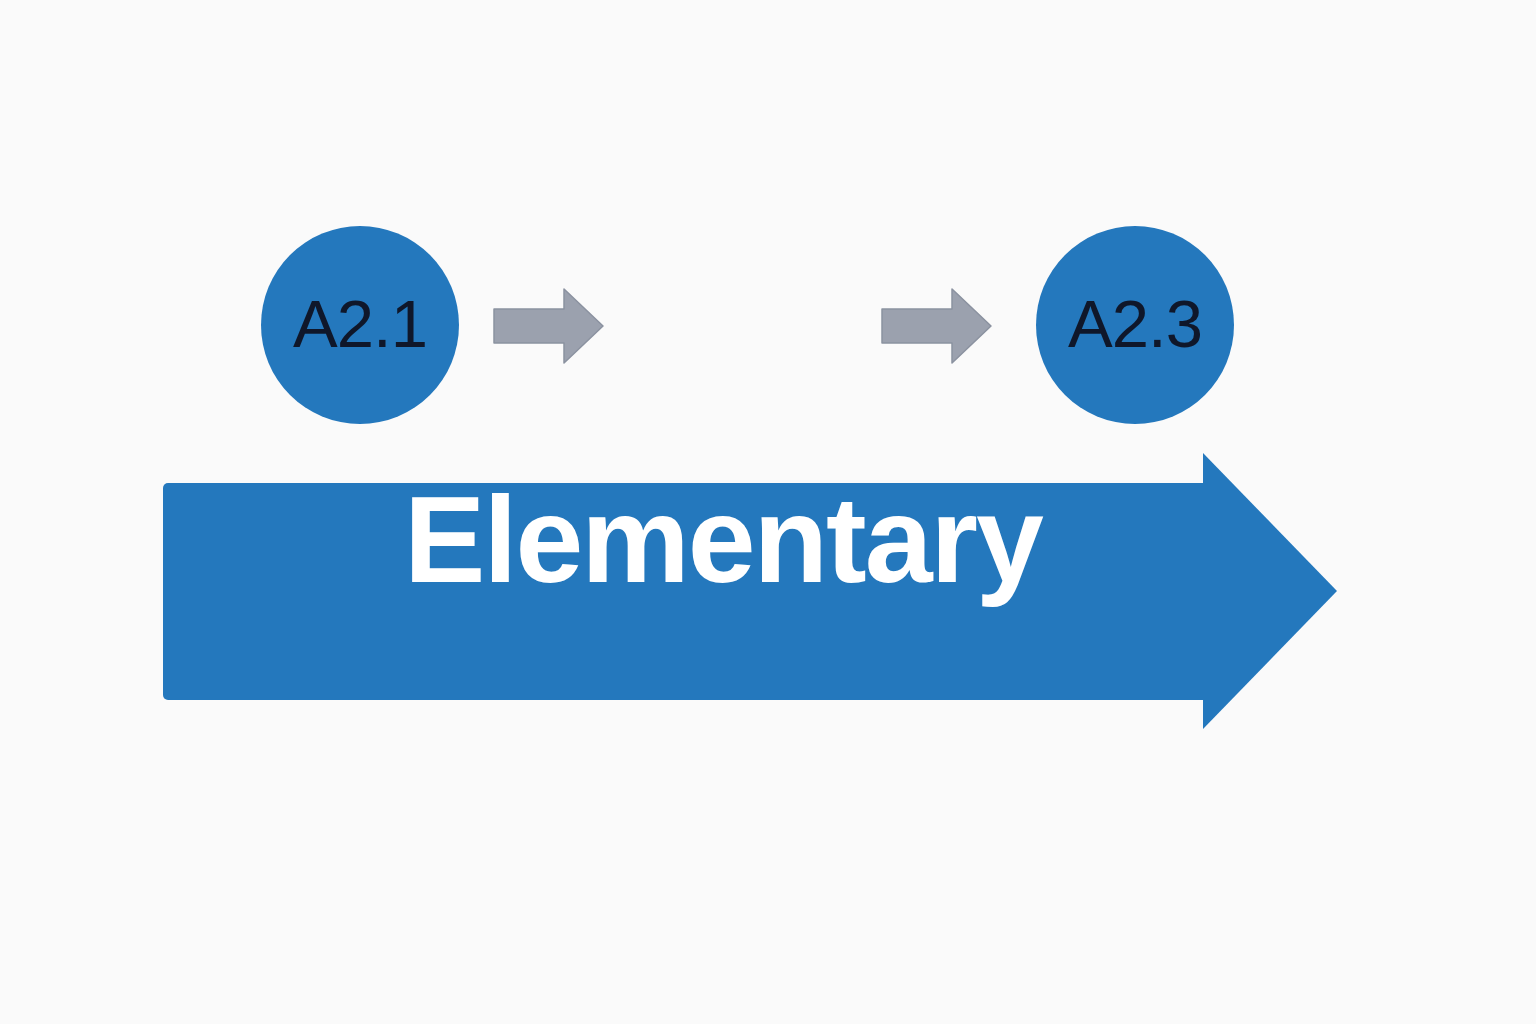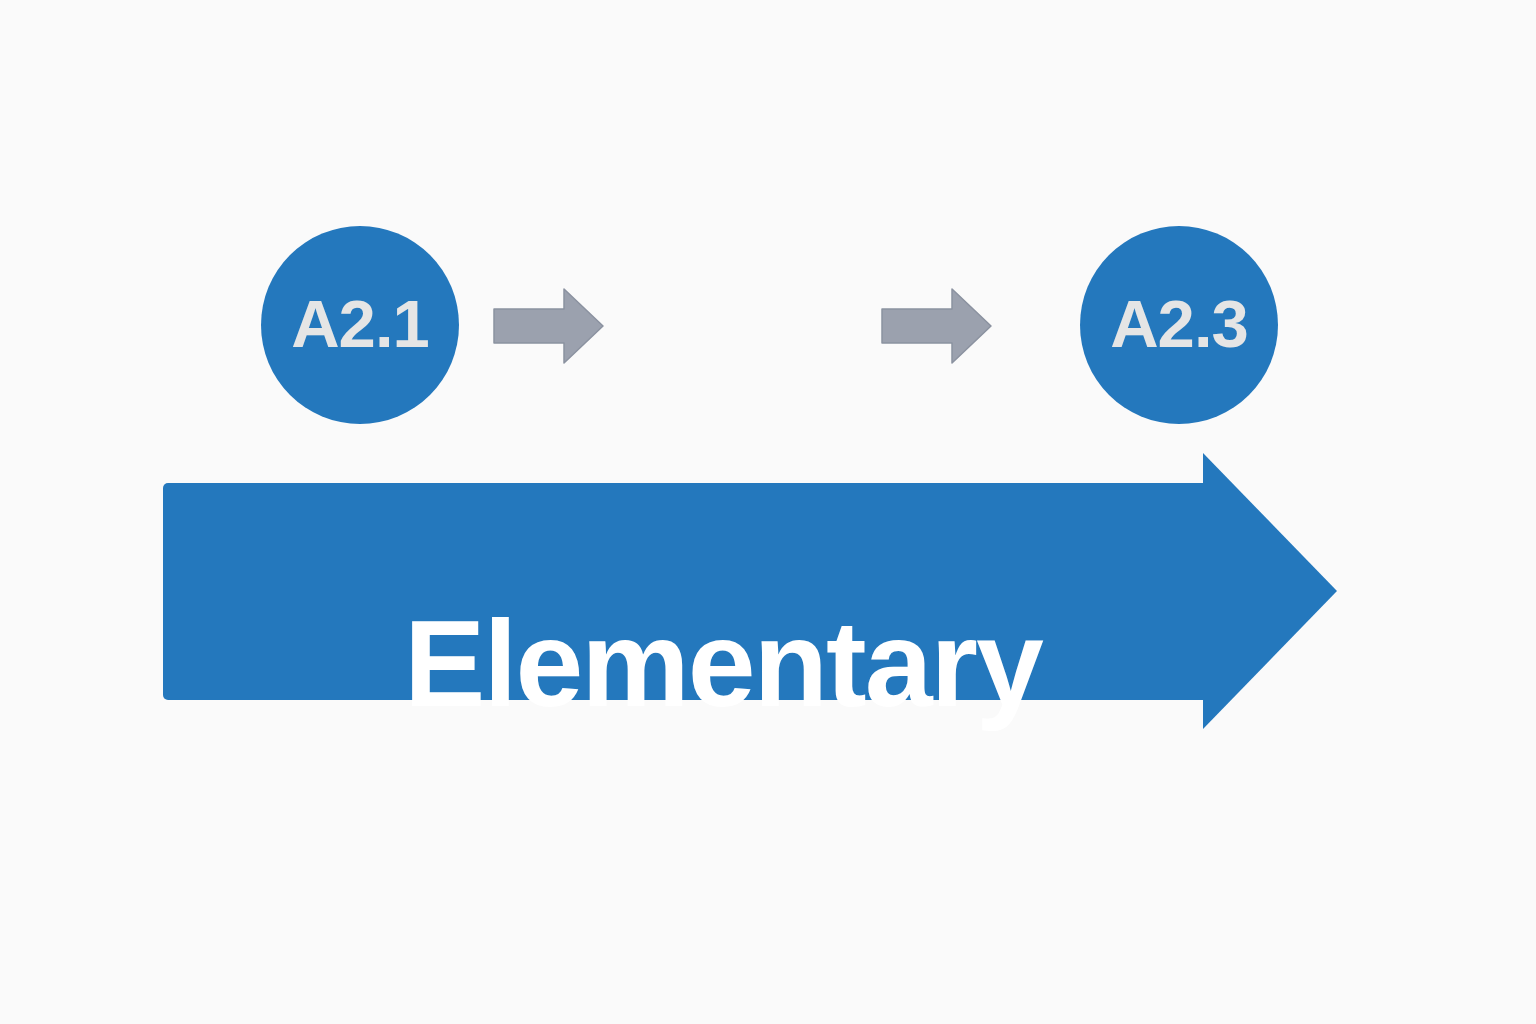--- a/index.html
+++ b/index.html
@@ -23,25 +23,25 @@
     width: 198px;
     height: 198px;
     border-radius: 50%;
     background: #2478bd;
     display: flex;
     align-items: center;
     justify-content: center;
   }
   .node-1 { left: 261px; }
   .node-2 { left: 646px; }
-  .node-3 { left: 1080px; }
+  .node-3 { left: 1036px; }
   .node-label {
-    color: #e5e5e5;
+    color: #0f172a;
     font-size: 67px;
-    font-weight: 700;
+    font-weight: 400;
     letter-spacing: -1px;
     line-height: 1;
     transform: translateY(-2px);
   }
 
   
   .connector {
     position: absolute;
     top: 287px;
     width: 112px;
@@ -58,21 +58,21 @@
     width: 1175px;
     height: 278px;
   }
   .banner-label-box {
     position: absolute;
     left: 163px;
     top: 483px;
     width: 1120px;
     height: 246px;
     display: flex;
-    align-items: flex-end;
+    align-items: flex-start;
     justify-content: center;
     pointer-events: none;
   }
   .banner-label {
     color: #ffffff;
     font-size: 122px;
     font-weight: bold;
     letter-spacing: -2px;
     line-height: 1;
     transform: translateY(-4px);

